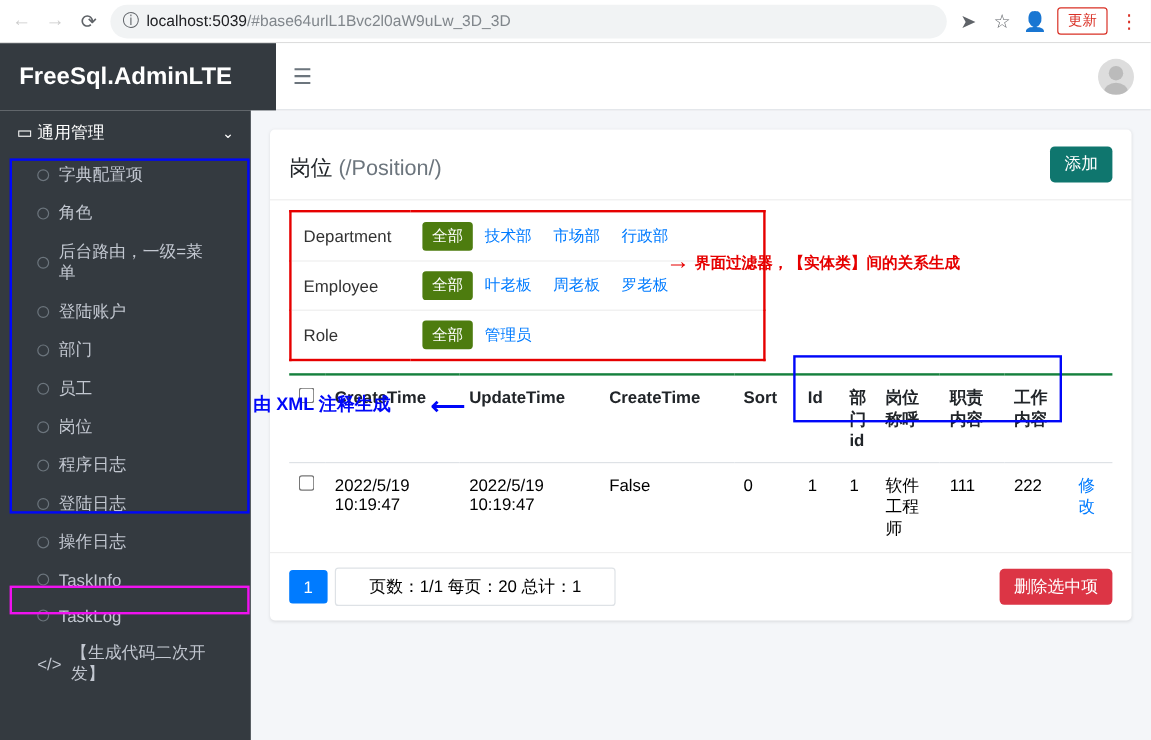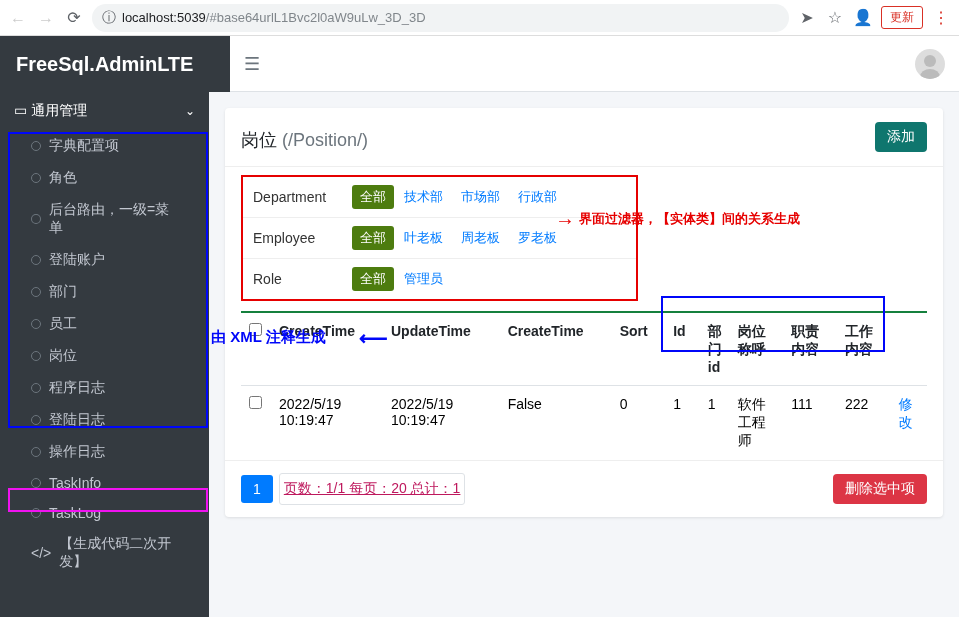--- a/index.html
+++ b/index.html
@@ -51,21 +51,21 @@
 
 .data-table { width: 100%; border-collapse: collapse; }
 .data-table th, .data-table td { padding: 10px 8px; text-align: left; border-top: 1px solid #dee2e6; vertical-align: top; font-size: 14px; }
 .data-table th { border-top: 2px solid #15803d; color: #212529; font-weight: bold; }
 .check { width: 30px; text-align: center; }
 .link { color: #007bff; cursor: pointer; }
 
 .card-footer { padding: 12px 16px; display: flex; justify-content: space-between; align-items: center; border-top: 1px solid #eee; }
 .pager { display: flex; align-items: center; gap: 6px; }
 .page-num { background: #007bff; color: #fff; padding: 6px 12px; border-radius: 3px; }
-.page-info { color: #be185d; border: 1px solid #dee2e6; padding: 6px 4px; border-radius: 3px; text-decoration: underline; }
+.page-info { color: #000000; border: 1px solid #dee2e6; padding: 6px 28px; border-radius: 3px; }
 
 
 .annot-red-text { color: #e60000; font-weight: bold; position: absolute; font-size: 13px; }
 .annot-blue-text { color: #0007f9; font-weight: bold; position: absolute; font-size: 15px; }
 .arrow-red { position: absolute; color: #e60000; font-size: 20px; font-weight: bold; }
 .arrow-blue { position: absolute; color: #0007f9; font-size: 20px; font-weight: bold; }
 </style>
 </head>
 <body>
 

